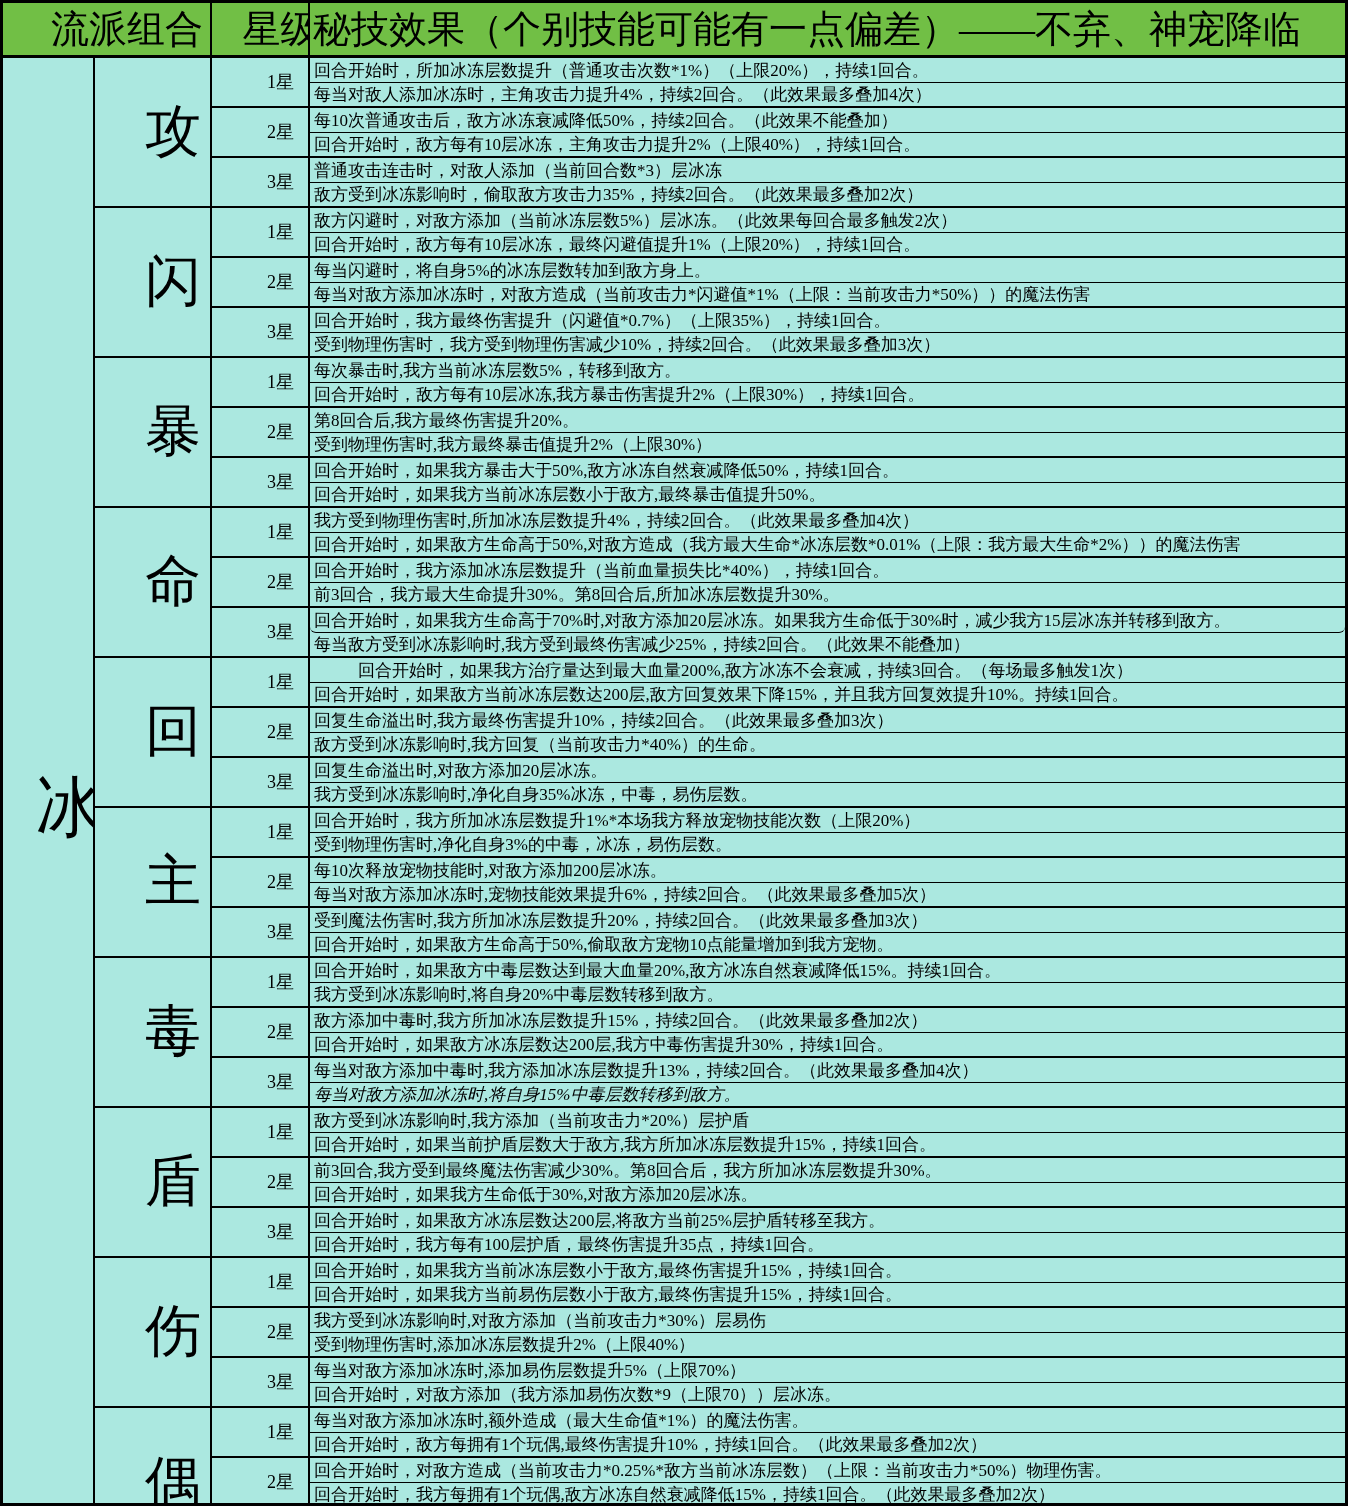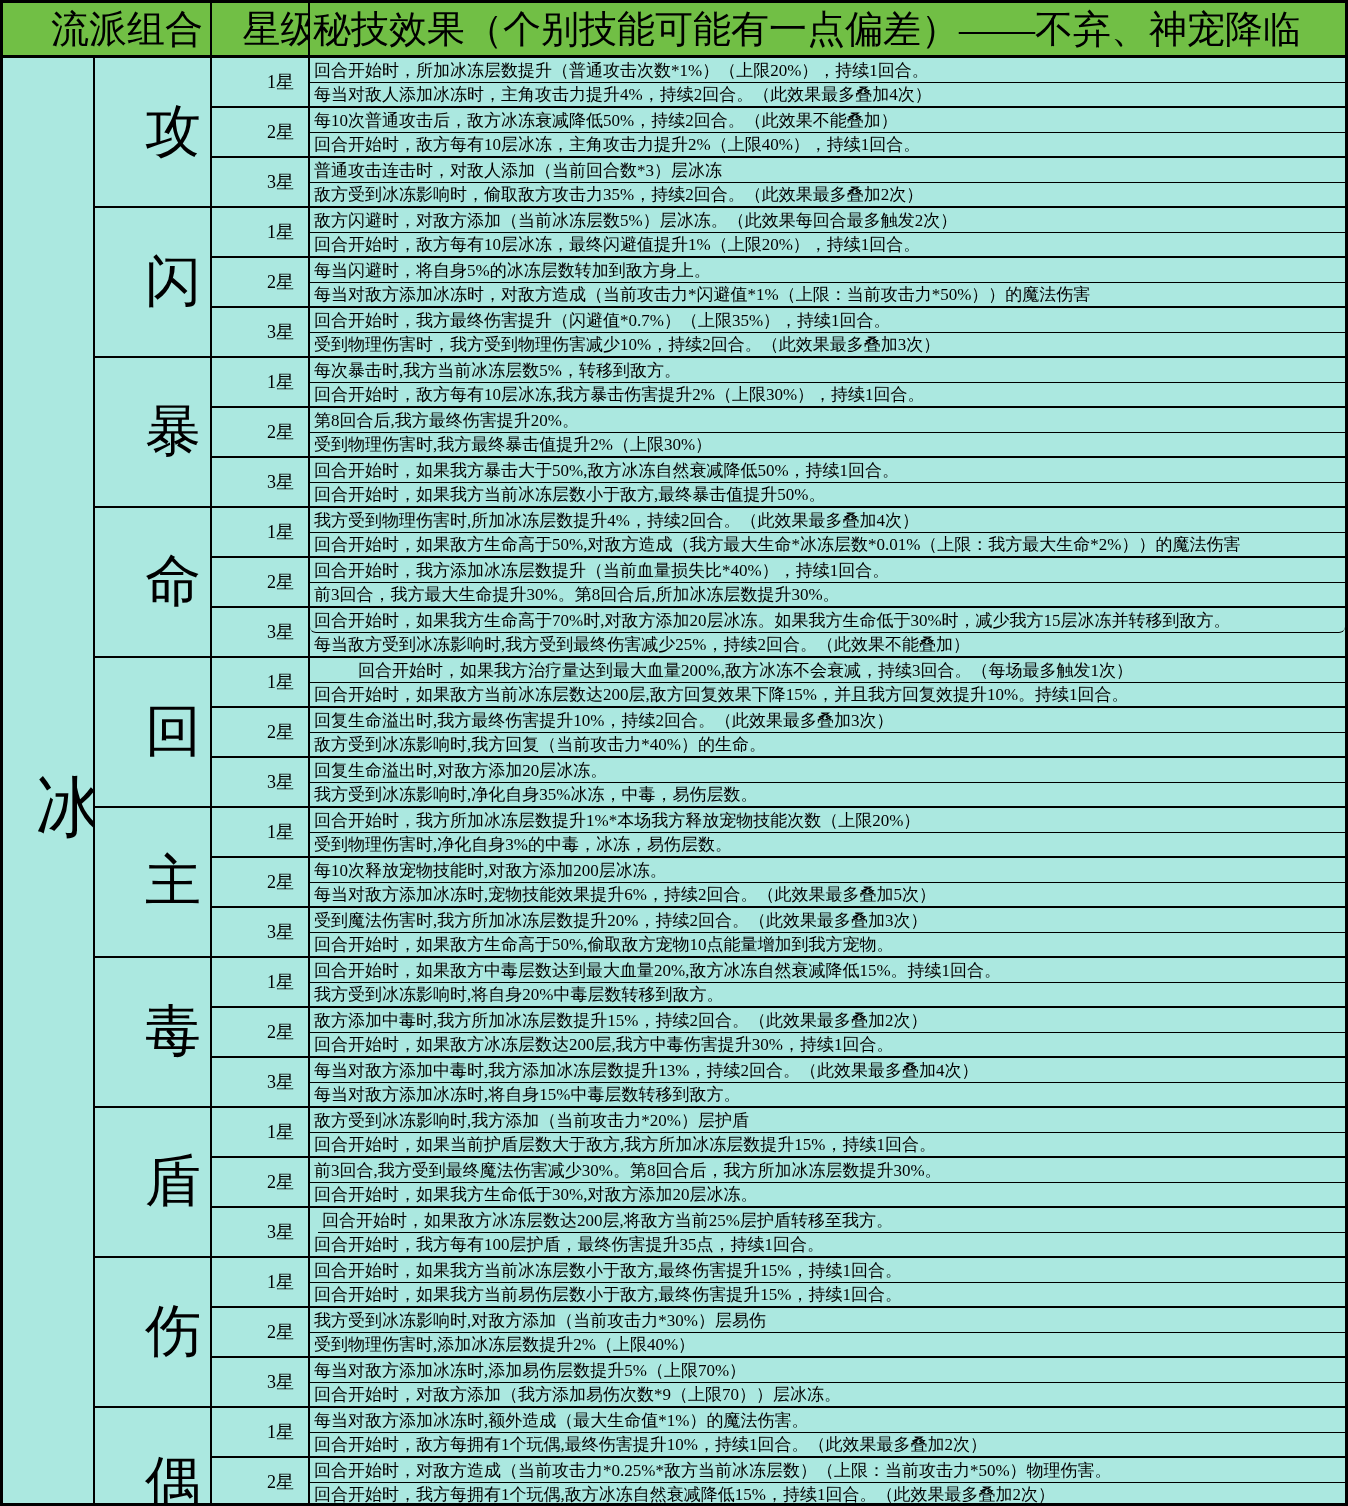--- a/index.html
+++ b/index.html
@@ -115,30 +115,30 @@
       <div class="cell effect bb2" style="grid-area: 36 / 4 / span 1;">回合开始时，如果敌方生命高于50%,偷取敌方宠物10点能量增加到我方宠物。</div>
       <div class="cell group br2 bb2" style="grid-area: 37 / 2 / span 6;">毒</div>
       <div class="cell star br2 bb2" style="grid-area: 37 / 3 / span 2;">1星</div>
       <div class="cell effect bb1" style="grid-area: 37 / 4 / span 1;">回合开始时，如果敌方中毒层数达到最大血量20%,敌方冰冻自然衰减降低15%。持续1回合。</div>
       <div class="cell effect bb2" style="grid-area: 38 / 4 / span 1;">我方受到冰冻影响时,将自身20%中毒层数转移到敌方。</div>
       <div class="cell star br2 bb2" style="grid-area: 39 / 3 / span 2;">2星</div>
       <div class="cell effect bb1" style="grid-area: 39 / 4 / span 1;">敌方添加中毒时,我方所加冰冻层数提升15%，持续2回合。（此效果最多叠加2次）</div>
       <div class="cell effect bb2" style="grid-area: 40 / 4 / span 1;">回合开始时，如果敌方冰冻层数达200层,我方中毒伤害提升30%，持续1回合。</div>
       <div class="cell star br2 bb2" style="grid-area: 41 / 3 / span 2;">3星</div>
       <div class="cell effect bb1" style="grid-area: 41 / 4 / span 1;">每当对敌方添加中毒时,我方添加冰冻层数提升13%，持续2回合。（此效果最多叠加4次）</div>
-      <div class="cell effect bb2" style="grid-area: 42 / 4 / span 1;">每当对敌方添加冰冻时,将自身15%中毒层数转移到敌方。</div>
+      <div class="cell effect bb2" style="grid-area: 42 / 4 / span 1; font-style: italic;">每当对敌方添加冰冻时,将自身15%中毒层数转移到敌方。</div>
       <div class="cell group br2 bb2" style="grid-area: 43 / 2 / span 6;">盾</div>
       <div class="cell star br2 bb2" style="grid-area: 43 / 3 / span 2;">1星</div>
       <div class="cell effect bb1" style="grid-area: 43 / 4 / span 1;">敌方受到冰冻影响时,我方添加（当前攻击力*20%）层护盾</div>
       <div class="cell effect bb2" style="grid-area: 44 / 4 / span 1;">回合开始时，如果当前护盾层数大于敌方,我方所加冰冻层数提升15%，持续1回合。</div>
       <div class="cell star br2 bb2" style="grid-area: 45 / 3 / span 2;">2星</div>
       <div class="cell effect bb1" style="grid-area: 45 / 4 / span 1;">前3回合,我方受到最终魔法伤害减少30%。第8回合后，我方所加冰冻层数提升30%。</div>
       <div class="cell effect bb2" style="grid-area: 46 / 4 / span 1;">回合开始时，如果我方生命低于30%,对敌方添加20层冰冻。</div>
       <div class="cell star br2 bb2" style="grid-area: 47 / 3 / span 2;">3星</div>
-      <div class="cell effect bb1" style="grid-area: 47 / 4 / span 1; margin-left: 8px;">回合开始时，如果敌方冰冻层数达200层,将敌方当前25%层护盾转移至我方。</div>
+      <div class="cell effect bb1" style="grid-area: 47 / 4 / span 1;">回合开始时，如果敌方冰冻层数达200层,将敌方当前25%层护盾转移至我方。</div>
       <div class="cell effect bb2" style="grid-area: 48 / 4 / span 1;">回合开始时，我方每有100层护盾，最终伤害提升35点，持续1回合。</div>
       <div class="cell group br2 bb2" style="grid-area: 49 / 2 / span 6;">伤</div>
       <div class="cell star br2 bb2" style="grid-area: 49 / 3 / span 2;">1星</div>
       <div class="cell effect bb1" style="grid-area: 49 / 4 / span 1;">回合开始时，如果我方当前冰冻层数小于敌方,最终伤害提升15%，持续1回合。</div>
       <div class="cell effect bb2" style="grid-area: 50 / 4 / span 1;">回合开始时，如果我方当前易伤层数小于敌方,最终伤害提升15%，持续1回合。</div>
       <div class="cell star br2 bb2" style="grid-area: 51 / 3 / span 2;">2星</div>
       <div class="cell effect bb1" style="grid-area: 51 / 4 / span 1;">我方受到冰冻影响时,对敌方添加（当前攻击力*30%）层易伤</div>
       <div class="cell effect bb2" style="grid-area: 52 / 4 / span 1;">受到物理伤害时,添加冰冻层数提升2%（上限40%）</div>
       <div class="cell star br2 bb2" style="grid-area: 53 / 3 / span 2;">3星</div>
       <div class="cell effect bb1" style="grid-area: 53 / 4 / span 1;">每当对敌方添加冰冻时,添加易伤层数提升5%（上限70%）</div>

